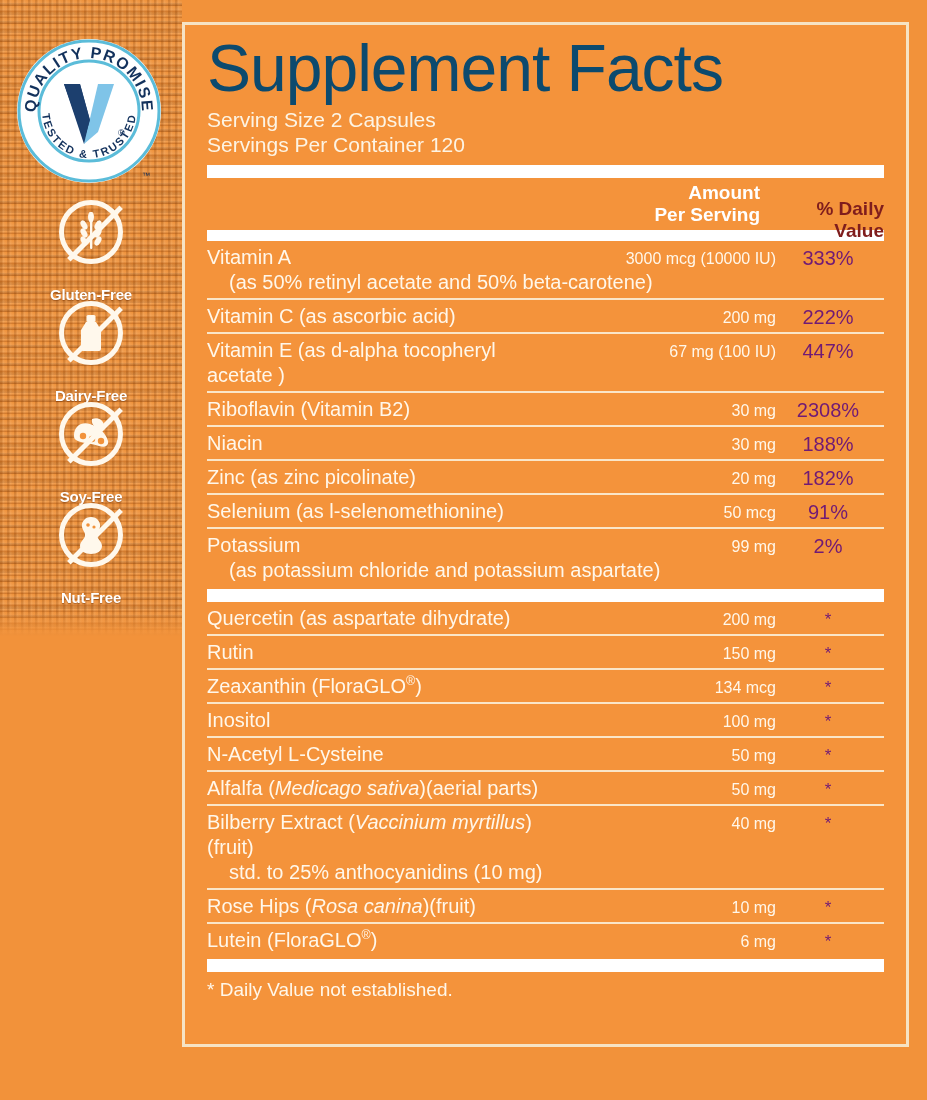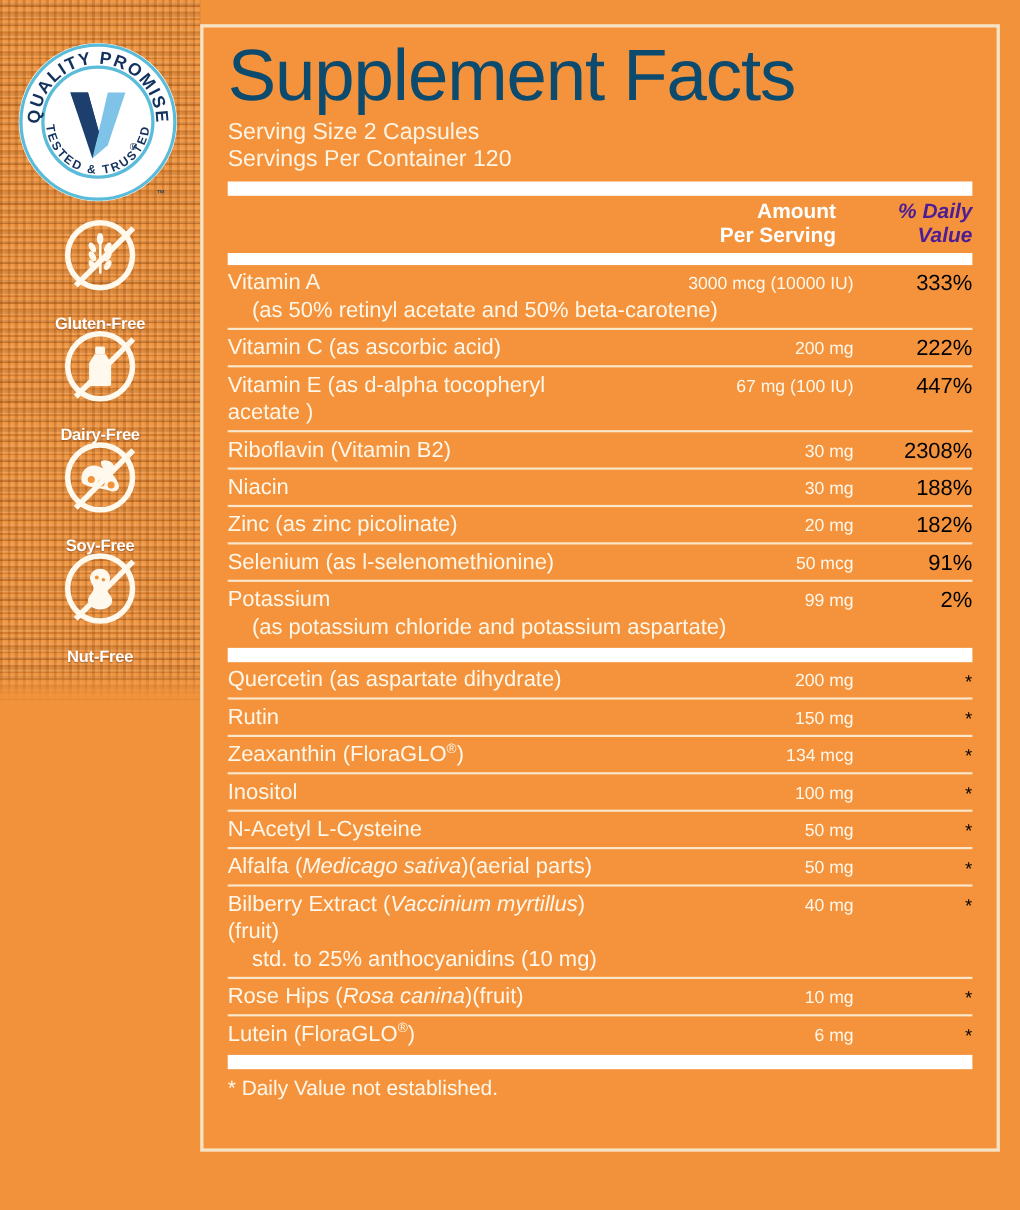--- a/index.html
+++ b/index.html
@@ -62,42 +62,42 @@
 
   .bar{background:#FFFFFF;height:13px;margin:8px 0 0 0;}
   .bar.thin{height:11px;}
 
   .colhead{height:52px;position:relative;}
   .colhead .amt{
     position:absolute;right:124px;top:4px;width:220px;text-align:right;
     color:#FFFFFF;font-size:19px;font-weight:bold;line-height:22px;
   }
   .colhead .dv{
-    position:absolute;right:0;top:4px;width:112px;text-align:right;
-    color:#4c1d95;font-size:19px;font-weight:bold;line-height:22px;font-style:italic;
+    position:absolute;right:0;top:20px;width:112px;text-align:right;
+    color:#7f1d1d;font-size:19px;font-weight:bold;line-height:22px;
   }
 
   .rule{height:2px;background:#FAE6C8;}
 
   .row{position:relative;padding:4px 0 3px 0;}
   .row .nm{
     color:#FFF7EA;font-size:20px;line-height:25px;
     padding-right:330px;
   }
   .row .nm i{font-style:italic;}
   .row .sub{
     color:#FFF7EA;font-size:20px;line-height:25px;padding-left:22px;
   }
   .row .amount{
     position:absolute;right:108px;top:5px;width:220px;text-align:right;
     color:#FFF7EA;font-size:16px;line-height:25px;
   }
   .row .dvval{
-    position:absolute;right:0;top:5px;width:112px;text-align:right;
-    color:#000000;font-size:20px;line-height:25px;
+    position:absolute;right:0;top:5px;width:112px;text-align:center;
+    color:#701a75;font-size:20px;line-height:25px;
   }
   .row .dvval.star{font-size:17px;}
   sup{font-size:.62em;vertical-align:super;line-height:0;}
 
   .footnote{color:#FFF7EA;font-size:19px;line-height:24px;padding-top:6px;}
 </style>
 </head>
 <body>
 
 <div id="texture"></div>

